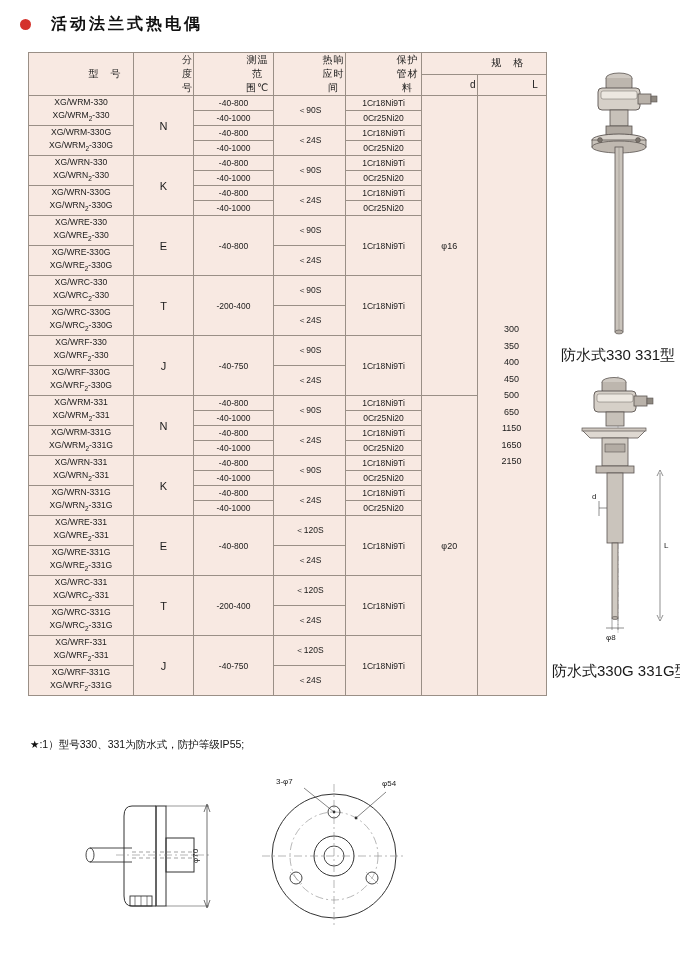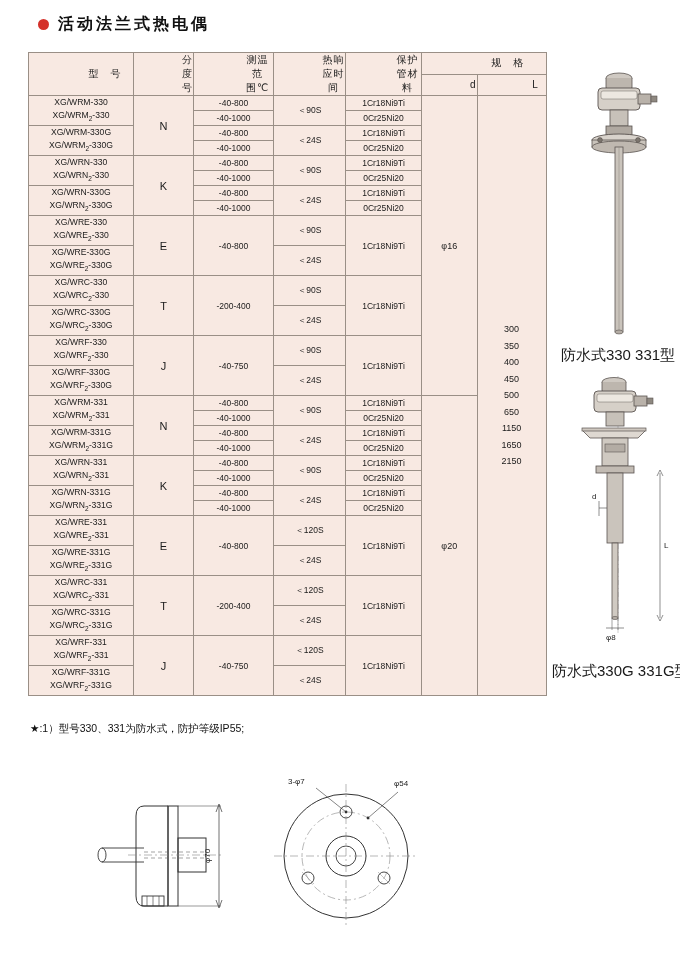--- a/index.html
+++ b/index.html
@@ -6,22 +6,22 @@
   body{
     width:680px;height:953px;
     background:#ffffff;
     font-family:"Liberation Sans","DejaVu Sans",sans-serif;
     color:#1a1a1a;
     position:relative;
     overflow:hidden;
   }
   
   .title-row{
-    position:absolute;left:38px;top:14px;
-    display:flex;align-items:center;gap:9px;
+    position:absolute;left:20px;top:14px;
+    display:flex;align-items:center;gap:20px;
   }
   .bullet{
     width:11px;height:11px;border-radius:50%;
     background:#d4312a;display:inline-block;
   }
   .title-text{
     font-size:16px;font-weight:bold;letter-spacing:3px;color:#111;
   }
   
   .tbl-wrap{position:absolute;left:28px;top:52px;}
@@ -60,24 +60,24 @@
   .len-cell{
     line-height:16.5px;font-size:9px;
   }
   
   .ill{position:absolute;}
   .cap-text{
     font-size:15px;color:#1a1a1a;text-align:center;white-space:nowrap;
   }
   
   .notes{position:absolute;left:30px;top:718px;font-size:10.5px;line-height:20px;color:#111;}
-  .notes .star{letter-spacing:0px;}
+  .notes .star{letter-spacing:0px;margin-top:16px;}
   .notes-indent{padding-left:26px;}
   
-  .bottom{position:absolute;left:16px;top:768px;width:596px;height:180px;}
+  .bottom{position:absolute;left:4px;top:768px;width:596px;height:180px;}
   svg{display:block;}
   .dim{font-size:8px;fill:#222;font-family:"Liberation Sans",sans-serif;}
 </style>
 </head>
 <body>
 
 <div class="title-row">
   <span class="bullet"></span>
   <span class="title-text">活动法兰式热电偶</span>
 </div>

